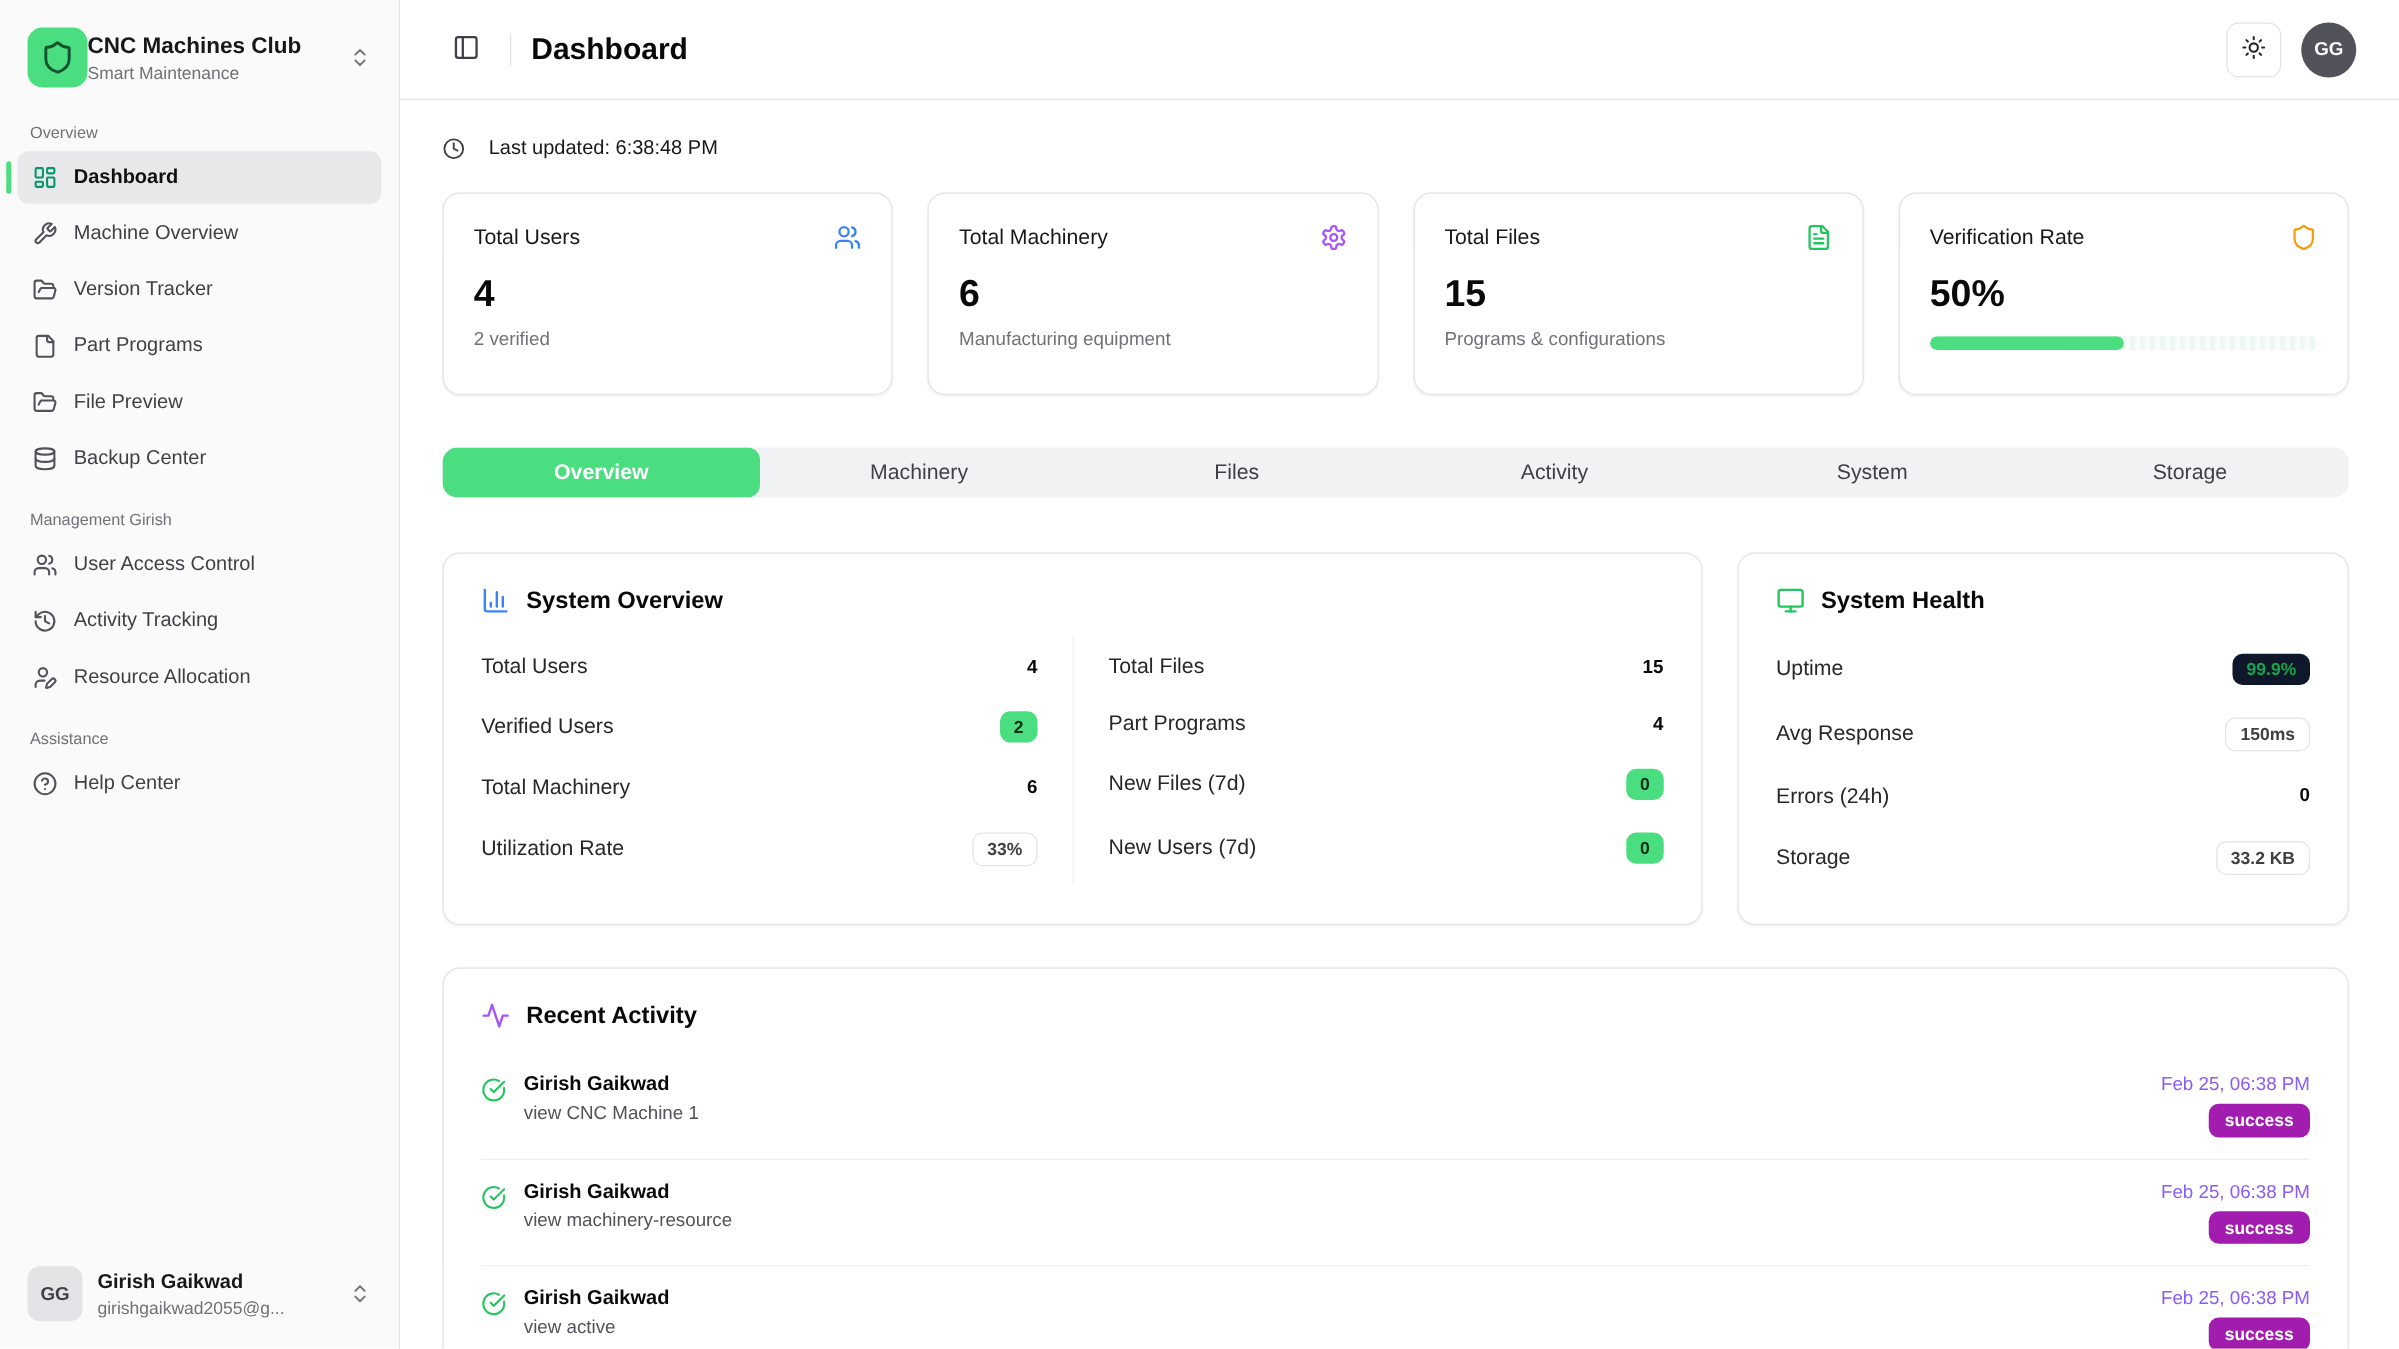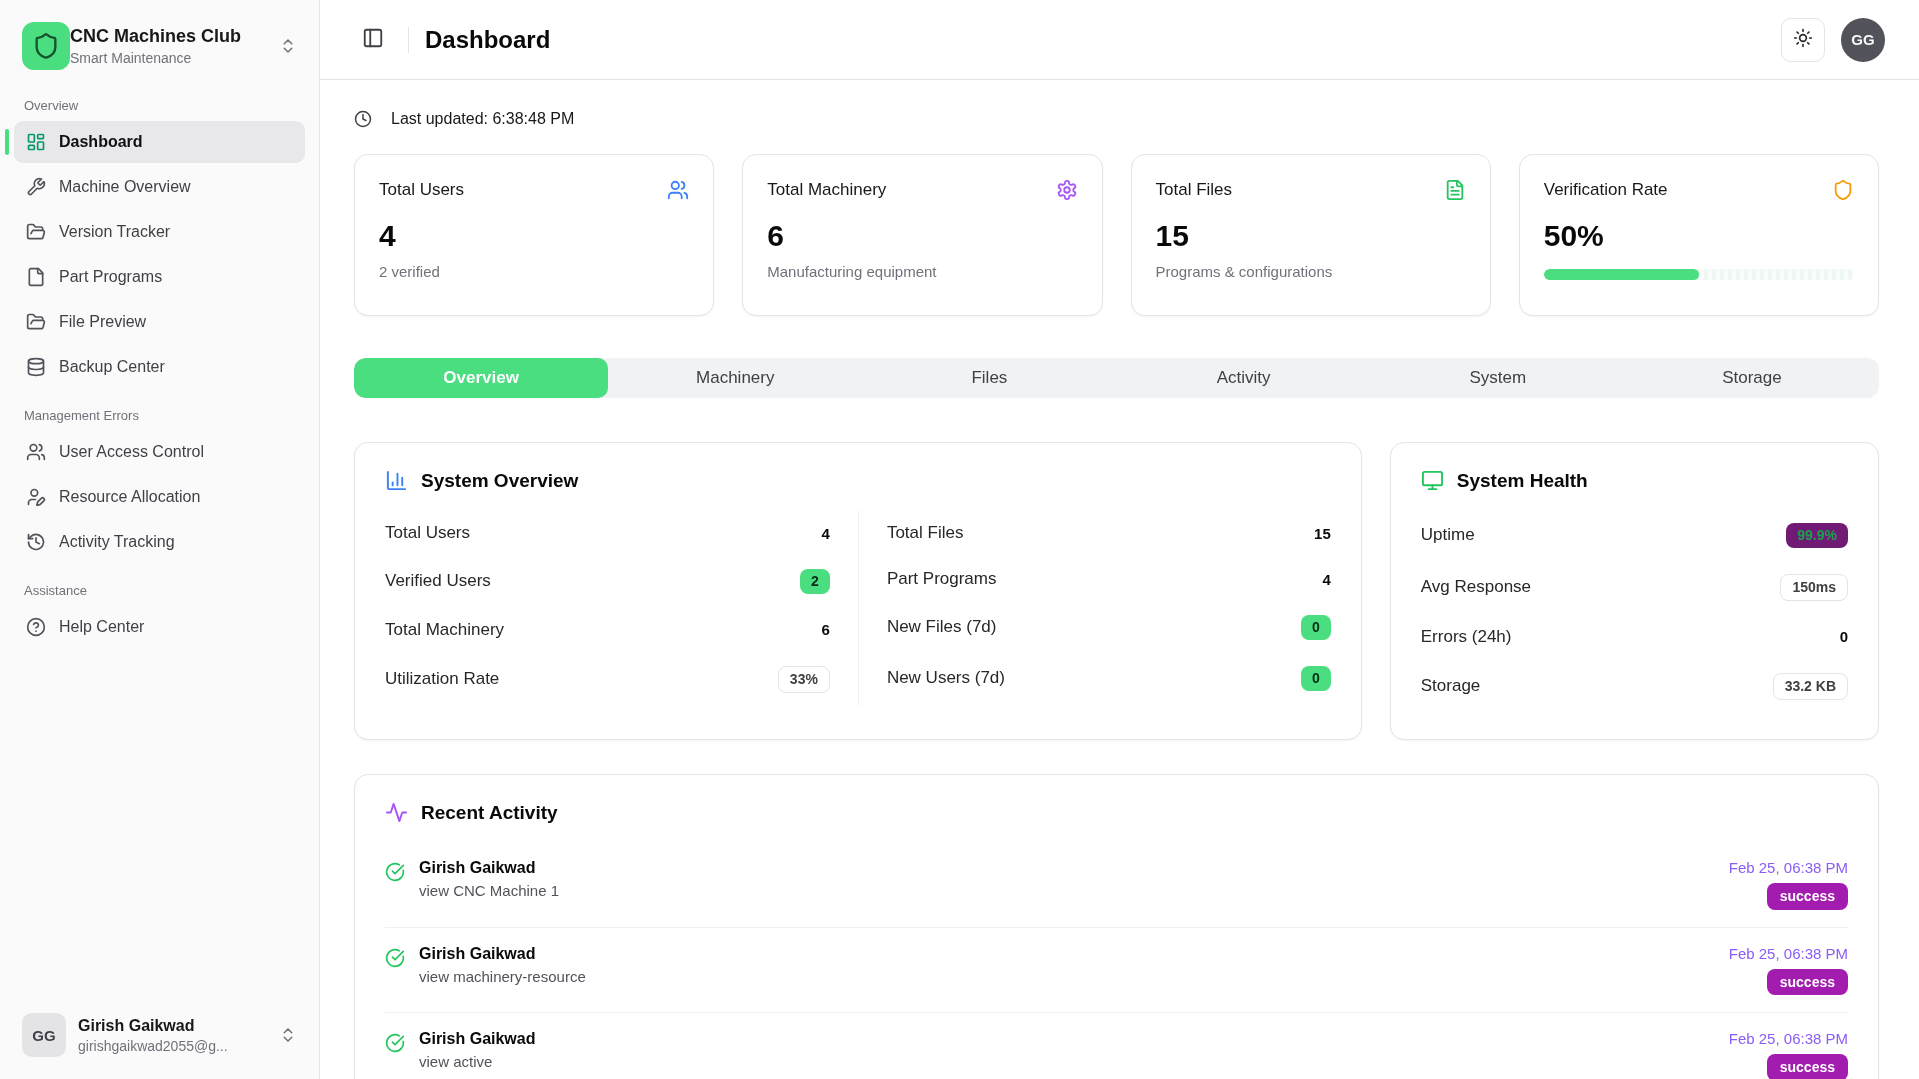--- a/index.html
+++ b/index.html
@@ -67,21 +67,21 @@
   .panel { padding:26px 30px; }
   .panel-head { display:flex; align-items:flex-end; gap:13px; margin-bottom:18px; }
   .panel-title { font-size:19px; font-weight:700; color:#09090b; }
   .rows-2col { display:grid; grid-template-columns:1fr 1fr; column-gap:56px; }
   .rows-2col .col-right { border-left:1px solid #f1f1f2; padding-left:28px; margin-left:-28px; }
   .stat-row { display:flex; align-items:center; justify-content:space-between; padding:13px 0; }
   .stat-row .r-label { font-size:17px; color:#27272a; }
   .stat-row .r-value { font-size:15px; font-weight:700; color:#09090b; }
   .badge { display:inline-block; font-size:14px; font-weight:700; border-radius:8px; padding:3px 11px; line-height:1.35; }
   .badge-green { background:#4ade80; color:#052e16; }
-  .badge-light { background:#701a75; color:#16a34a; }
+  .badge-light { background:#0f172a; color:#16a34a; }
   .badge-outline { background:#fff; border:1px solid #e4e4e7; color:#404040; }
   .badge-success { background:#a21caf; color:#ffffff; padding:4px 13px; }
 
   
   .activity-panel { margin-top:34px; padding:26px 30px 8px 30px; }
   .activity-item { display:flex; align-items:flex-start; gap:14px; padding:17px 0; border-bottom:1px solid #f0f0f1; }
   .activity-item .a-check { color:#22c55e; display:flex; margin-top:3px; flex:none; }
   .a-user { font-size:16px; font-weight:700; color:#09090b; }
   .a-action { font-size:15px; color:#52525b; margin-top:5px; }
   .a-right { margin-left:auto; text-align:right; }
@@ -164,52 +164,52 @@
             <svg width="20" height="20" viewBox="0 0 24 24" fill="none" stroke="currentColor" stroke-width="2" stroke-linecap="round" stroke-linejoin="round">
               <ellipse cx="12" cy="5" rx="9" ry="3"></ellipse>
               <path d="M3 5v14c0 1.66 4 3 9 3s9-1.34 9-3V5"></path>
               <path d="M3 12c0 1.66 4 3 9 3s9-1.34 9-3"></path>
             </svg>
           </span>
         <span>Backup Center</span>
       </a>
     </nav>
 
-    <div class="section-label">Management Errors</div>
+    <div class="section-label">Management Girish</div>
     <nav>
       <a class="nav-item">
         <span class="nav-ic">
             <svg width="20" height="20" viewBox="0 0 24 24" fill="none" stroke="currentColor" stroke-width="2" stroke-linecap="round" stroke-linejoin="round">
               <path d="M16 21v-2a4 4 0 0 0-4-4H6a4 4 0 0 0-4 4v2"></path>
               <circle cx="9" cy="7" r="4"></circle>
               <path d="M22 21v-2a4 4 0 0 0-3-3.87"></path>
               <path d="M16 3.13a4 4 0 0 1 0 7.75"></path>
             </svg>
           </span>
         <span>User Access Control</span>
       </a>
       <a class="nav-item">
         <span class="nav-ic">
             <svg width="20" height="20" viewBox="0 0 24 24" fill="none" stroke="currentColor" stroke-width="2" stroke-linecap="round" stroke-linejoin="round">
+              <path d="M3 12a9 9 0 1 0 3-6.74L3 8"></path>
+              <path d="M3 3v5h5"></path>
+              <path d="M12 7v5l4 2"></path>
+            </svg>
+          </span>
+        <span>Activity Tracking</span>
+      </a>
+      <a class="nav-item">
+        <span class="nav-ic">
+            <svg width="20" height="20" viewBox="0 0 24 24" fill="none" stroke="currentColor" stroke-width="2" stroke-linecap="round" stroke-linejoin="round">
               <path d="M11.5 15H7a4 4 0 0 0-4 4v2"></path>
               <circle cx="10" cy="7" r="4"></circle>
               <path d="M21.38 16.63a1 1 0 0 0-3-3l-4.01 4a2 2 0 0 0-.51.86l-.84 2.87a.5.5 0 0 0 .62.62l2.87-.84a2 2 0 0 0 .86-.5z"></path>
             </svg>
           </span>
         <span>Resource Allocation</span>
-      </a>
-      <a class="nav-item">
-        <span class="nav-ic">
-            <svg width="20" height="20" viewBox="0 0 24 24" fill="none" stroke="currentColor" stroke-width="2" stroke-linecap="round" stroke-linejoin="round">
-              <path d="M3 12a9 9 0 1 0 3-6.74L3 8"></path>
-              <path d="M3 3v5h5"></path>
-              <path d="M12 7v5l4 2"></path>
-            </svg>
-          </span>
-        <span>Activity Tracking</span>
       </a>
     </nav>
 
     <div class="section-label">Assistance</div>
     <nav>
       <a class="nav-item">
         <span class="nav-ic">
             <svg width="20" height="20" viewBox="0 0 24 24" fill="none" stroke="currentColor" stroke-width="2" stroke-linecap="round" stroke-linejoin="round">
               <circle cx="12" cy="12" r="10"></circle>
               <path d="M9.09 9a3 3 0 0 1 5.83 1c0 2-3 3-3 3"></path>

